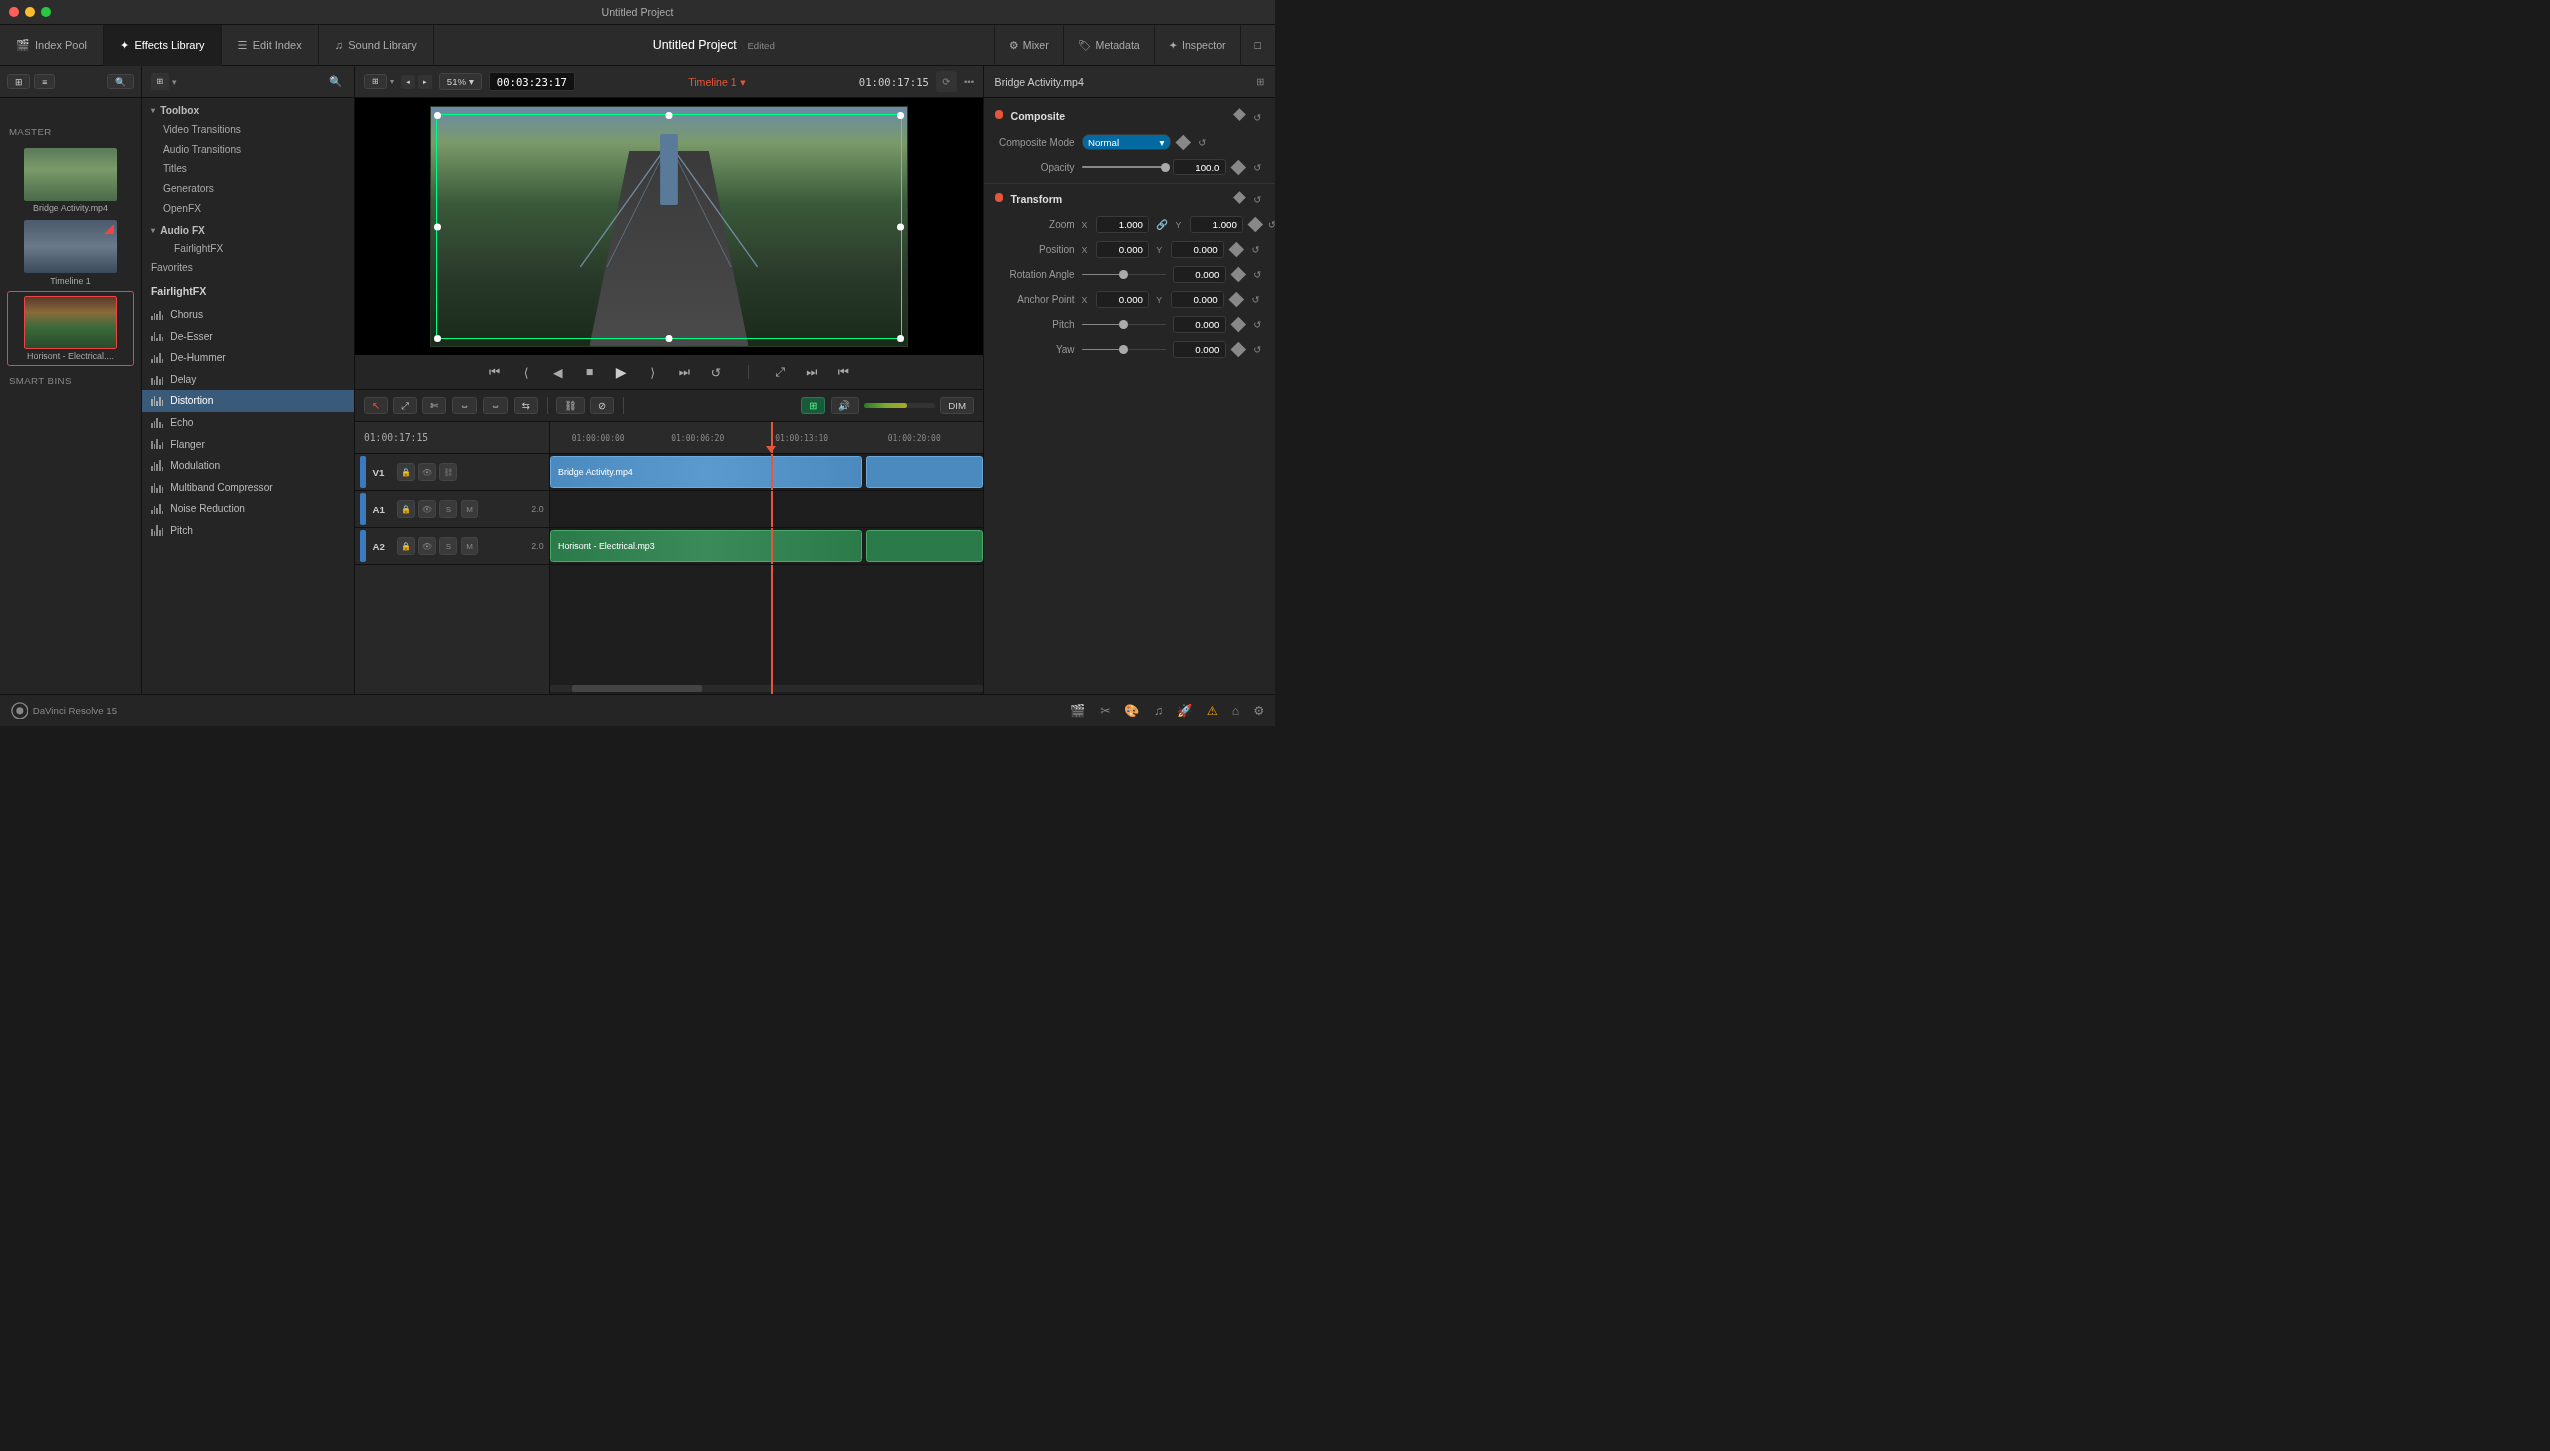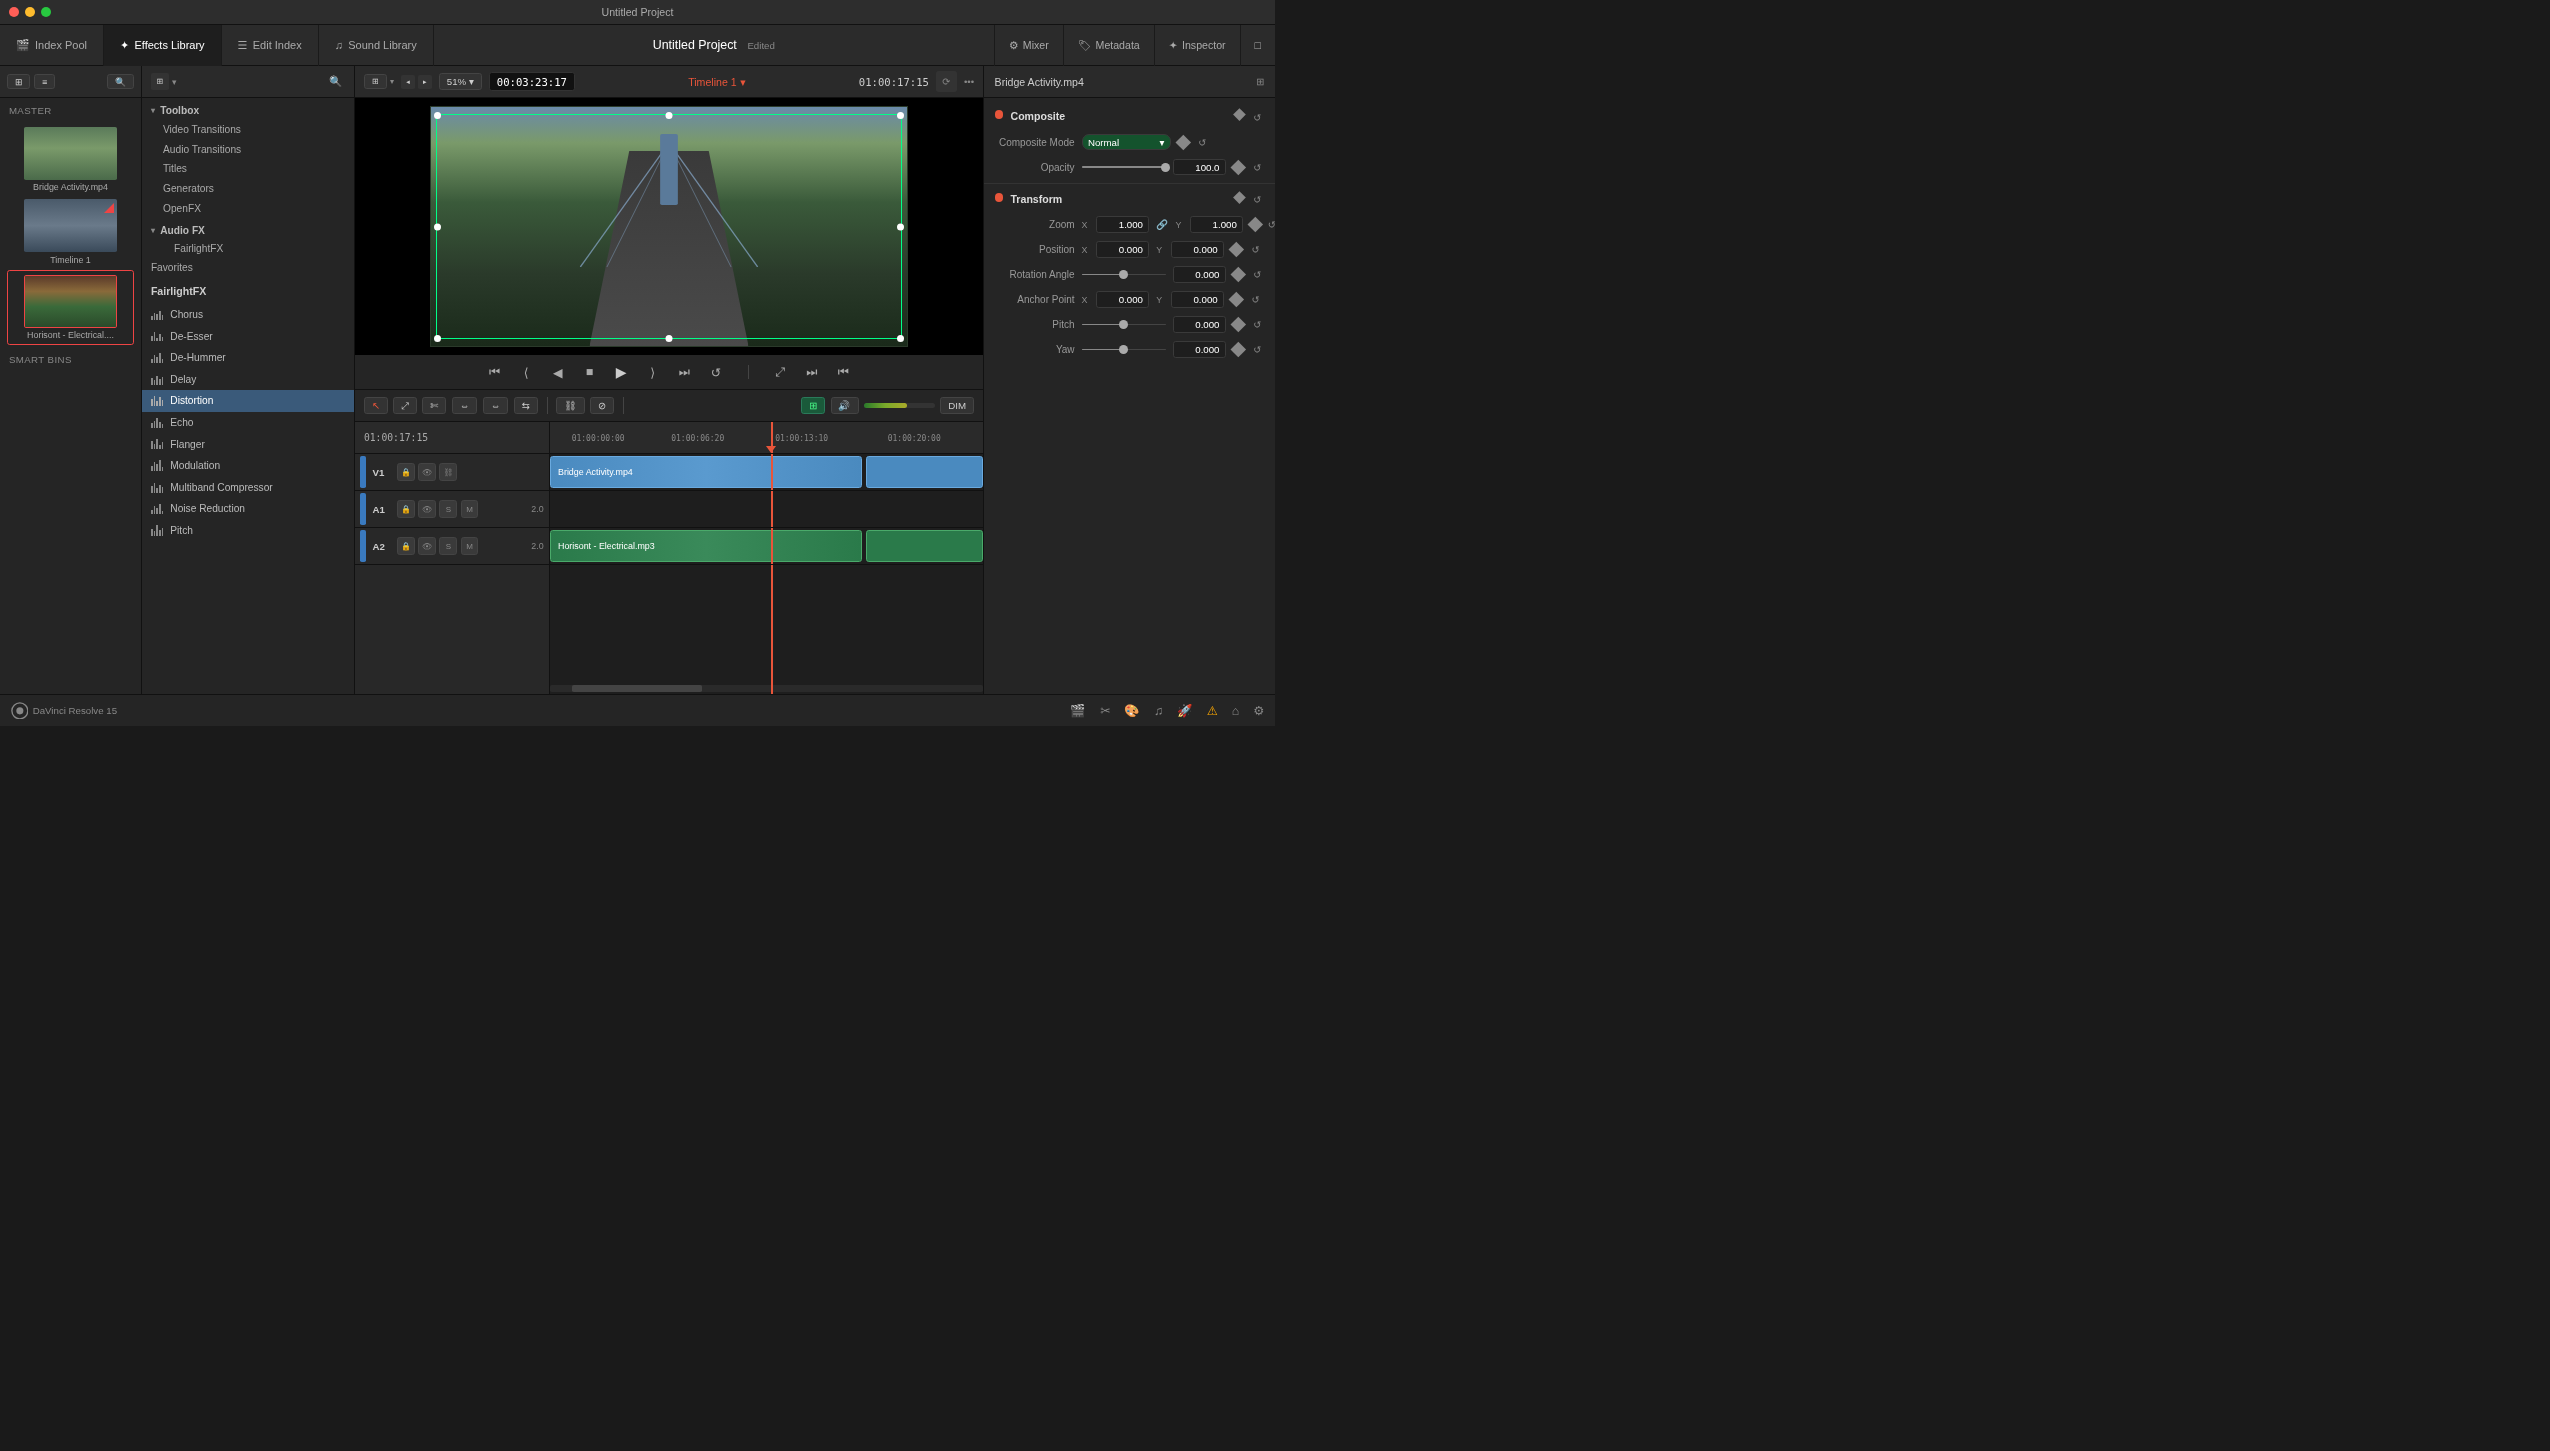--- a/index.html
+++ b/index.html
@@ -108,20 +108,21 @@
       padding: 0 7px;
       gap: 5.3px;
       border-bottom: 0.9px solid #111;
     }
     .master-label {
       padding: 7px 8.9px;
       font-size: 9.7px;
       color: #888;
       text-transform: uppercase;
       letter-spacing: 0.4px;
+      margin-top: 21px;
     }
     .media-item {
       padding: 3.5px 7px;
       cursor: pointer;
       display: flex;
       flex-direction: column;
       align-items: center;
     }
     .media-thumb {
       width: 93px;
@@ -537,21 +538,21 @@
       background: #1e1e1e;
       border: 0.9px solid #3a3a3a;
       border-radius: 2.7px;
       padding: 1.8px 5.3px;
       font-size: 9.7px;
       color: #fff;
       min-width: 53px;
       text-align: right;
     }
     .inspector-select {
-      background: #14532d;
+      background: #0369a1;
       border: 0.9px solid #3a3a3a;
       border-radius: 7px;
       padding: 1.8px 5.3px;
       font-size: 9.7px;
       color: #fff;
       min-width: 89px;
       display: flex;
       align-items: center;
       justify-content: space-between;
       cursor: pointer;

